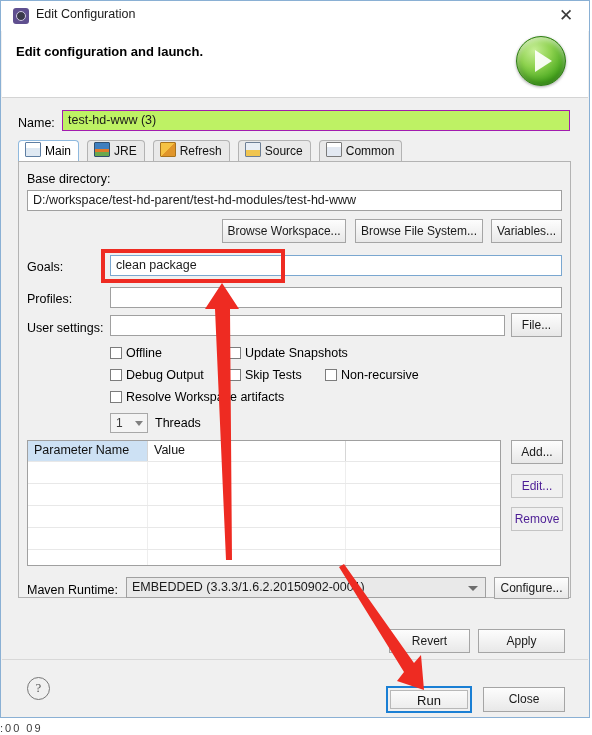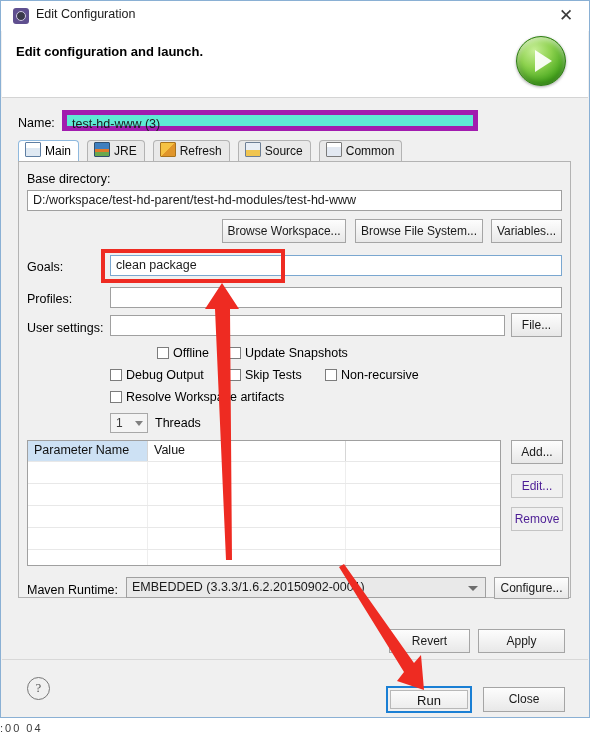--- a/index.html
+++ b/index.html
@@ -120,22 +120,22 @@
     background: #f0f0f0;
   }
 
   
   .name-label {
     position: absolute; left: 18px; top: 116px;
     font-size: 12.5px; color: #000;
   }
   .name-input {
     position: absolute; left: 62px; top: 110px;
-    width: 416px; height: 21px;
-    border: 5px solid #a21caf; background: #5eead4;
+    width: 508px; height: 21px;
+    border: 1px solid #a21caf; background: #bef264;
     box-sizing: border-box;
     font-size: 12.5px; color: #1a1a1a;
     padding: 2px 0 0 5px;
     font-family: "Liberation Sans", sans-serif;
   }
 
   
   .tabstrip {
     position: absolute; left: 18px; top: 140px;
     width: 553px; height: 22px;
@@ -383,21 +383,21 @@
   <div class="lbl" style="left:27px; top:260px;">Goals:</div>
   <div class="txtfield focus" style="left:110px; top:255px; width:452px;" placeholder="">clean package</div>
 
   <div class="lbl" style="left:27px; top:292px;">Profiles:</div>
   <div class="txtfield" style="left:110px; top:287px; width:452px;" placeholder=""></div>
 
   <div class="lbl" style="left:27px; top:321px;">User settings:</div>
   <div class="txtfield" style="left:110px; top:315px; width:395px;" placeholder=""></div>
   <div class="btn" style="left:511px; top:313px; width:51px; height:24px; line-height:22px;">File...</div>
 
-  <div class="cb-row" style="left:110px; top:346px;margin-left:47px;">
+  <div class="cb-row" style="left:110px; top:346px;">
     <span class="cb"></span><span>Offline</span>
   </div>
   <div class="cb-row" style="left:229px; top:346px;">
     <span class="cb"></span><span>Update Snapshots</span>
   </div>
   <div class="cb-row" style="left:110px; top:368px;">
     <span class="cb"></span><span>Debug Output</span>
   </div>
   <div class="cb-row" style="left:229px; top:368px;">
     <span class="cb"></span><span>Skip Tests</span>
@@ -462,21 +462,21 @@
   <div class="btn" style="left:494px; top:577px; width:75px; height:22px; line-height:20px;">Configure...</div>
 
   <div class="btn" style="left:389px; top:629px; width:81px; height:24px; line-height:22px;">Revert</div>
   <div class="btn" style="left:478px; top:629px; width:87px; height:24px; line-height:22px;">Apply</div>
 
   <div class="runbtn-wrap">
     <div class="runbtn-inner">Run</div>
   </div>
   <div class="btn" style="left:483px; top:687px; width:82px; height:25px; line-height:23px;">Close</div>
 
-  <div class="bg-bottom-txt">:00 04</div>
+  <div class="bg-bottom-txt">:00 09</div>
 
   <div class="red-rect"></div>
   <svg class="annot-svg" viewBox="0 0 592 735">
 
     <polygon fill="#ee2b22" points="222,283 239,309 230,309 232,560 226,560 215,309 205,309"></polygon>
 
     <polygon fill="#ee2b22" points="424,690 397,681 404,672 339,567 344,564 414,663 421,655"></polygon>
   </svg>
 
 </div>

